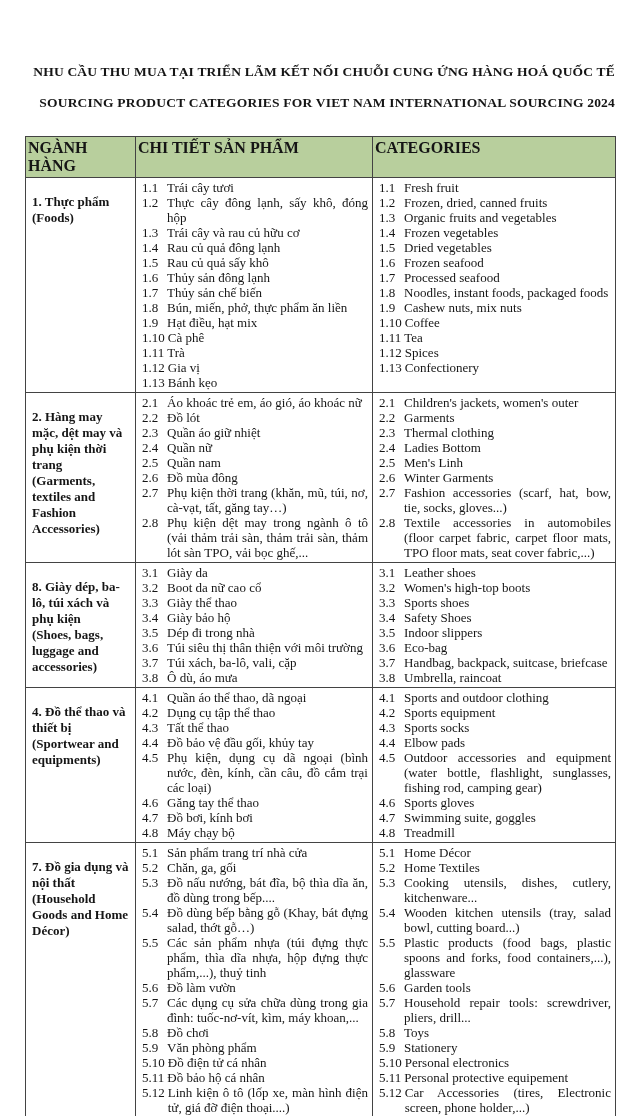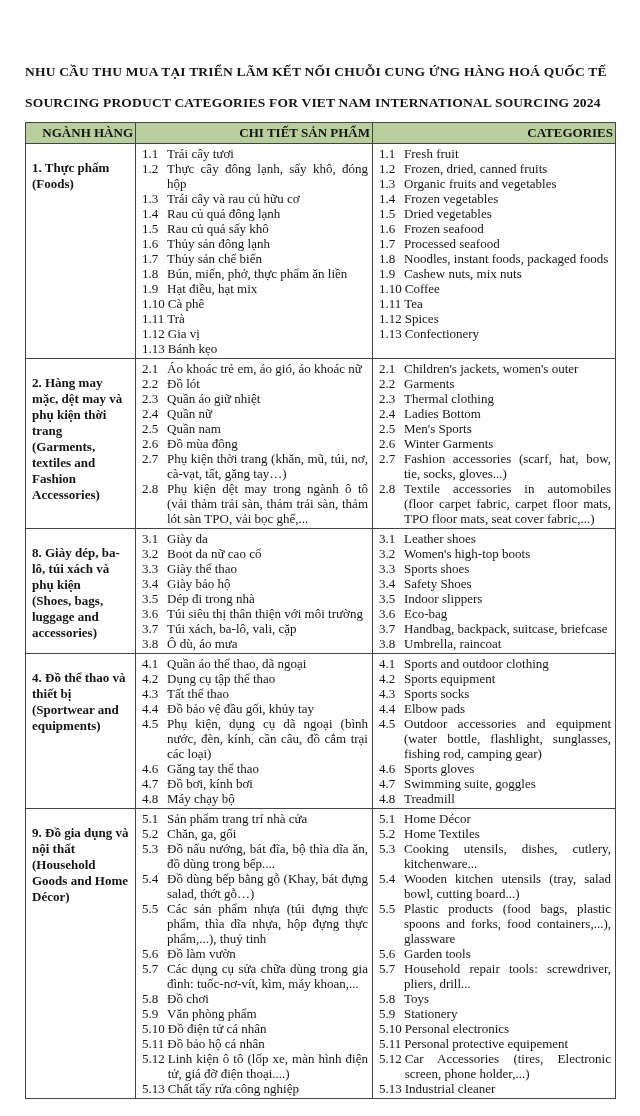--- a/index.html
+++ b/index.html
@@ -14,42 +14,42 @@
     color:var(--text);
     font-family:"Liberation Serif","DejaVu Serif",serif;
     -webkit-font-smoothing:antialiased;
   }
   .page{
     width:640px;height:1116px;
     box-sizing:border-box;
     padding:56px 25px 0 25px;
   }
   .title{
-    text-align:left;
+    text-align:right;
     font-weight:bold;
     font-size:13.5px;
     line-height:31px;
     letter-spacing:.2px;
-    margin-bottom:4px;
+    margin-bottom:18px;
   }
   table.cats{
     width:590px;
     border-collapse:collapse;
     table-layout:fixed;
   }
   table.cats th, table.cats td{
     border:1px solid var(--border);
     vertical-align:top;
     box-sizing:border-box;
   }
   table.cats th{
     background:var(--header-bg);
-    font-size:13px;
+    font-size:16px;
     font-weight:bold;
-    text-align:right;
+    text-align:left;
     padding:2px 2px;
     height:20px;
     font-family:Liberation Serif, serif;
   }
   td.catcell{
     padding:16px 3px 2px 6px;
     font-weight:bold;
     font-size:13px;
     line-height:16px;
   }
@@ -250,21 +250,21 @@
             <div class="item">
               <span class="num">2.3</span>
               <span class="txt">Thermal clothing</span>
             </div>
             <div class="item">
               <span class="num">2.4</span>
               <span class="txt">Ladies Bottom</span>
             </div>
             <div class="item">
               <span class="num">2.5</span>
-              <span class="txt">Men's Sports</span>
+              <span class="txt">Men's Linh</span>
             </div>
             <div class="item">
               <span class="num">2.6</span>
               <span class="txt">Winter Garments</span>
             </div>
             <div class="item">
               <span class="num">2.7</span>
               <span class="txt">Fashion accessories (scarf, hat, bow, tie, socks, gloves...)</span>
             </div>
             <div class="item">
@@ -416,21 +416,21 @@
               <span class="txt">Swimming suite, goggles</span>
             </div>
             <div class="item">
               <span class="num">4.8</span>
               <span class="txt">Treadmill</span>
             </div>
           </td>
         </tr>
         <tr>
           <td class="catcell">
-            <div>9. Đồ gia dụng và nội thất</div>
+            <div>7. Đồ gia dụng và nội thất</div>
             <div>(Household Goods and Home Décor)</div>
           </td>
           <td class="detailcell">
             <div class="item">
               <span class="num">5.1</span>
               <span class="txt">Sản phẩm trang trí nhà cửa</span>
             </div>
             <div class="item">
               <span class="num">5.2</span>
               <span class="txt">Chăn, ga, gối</span>

